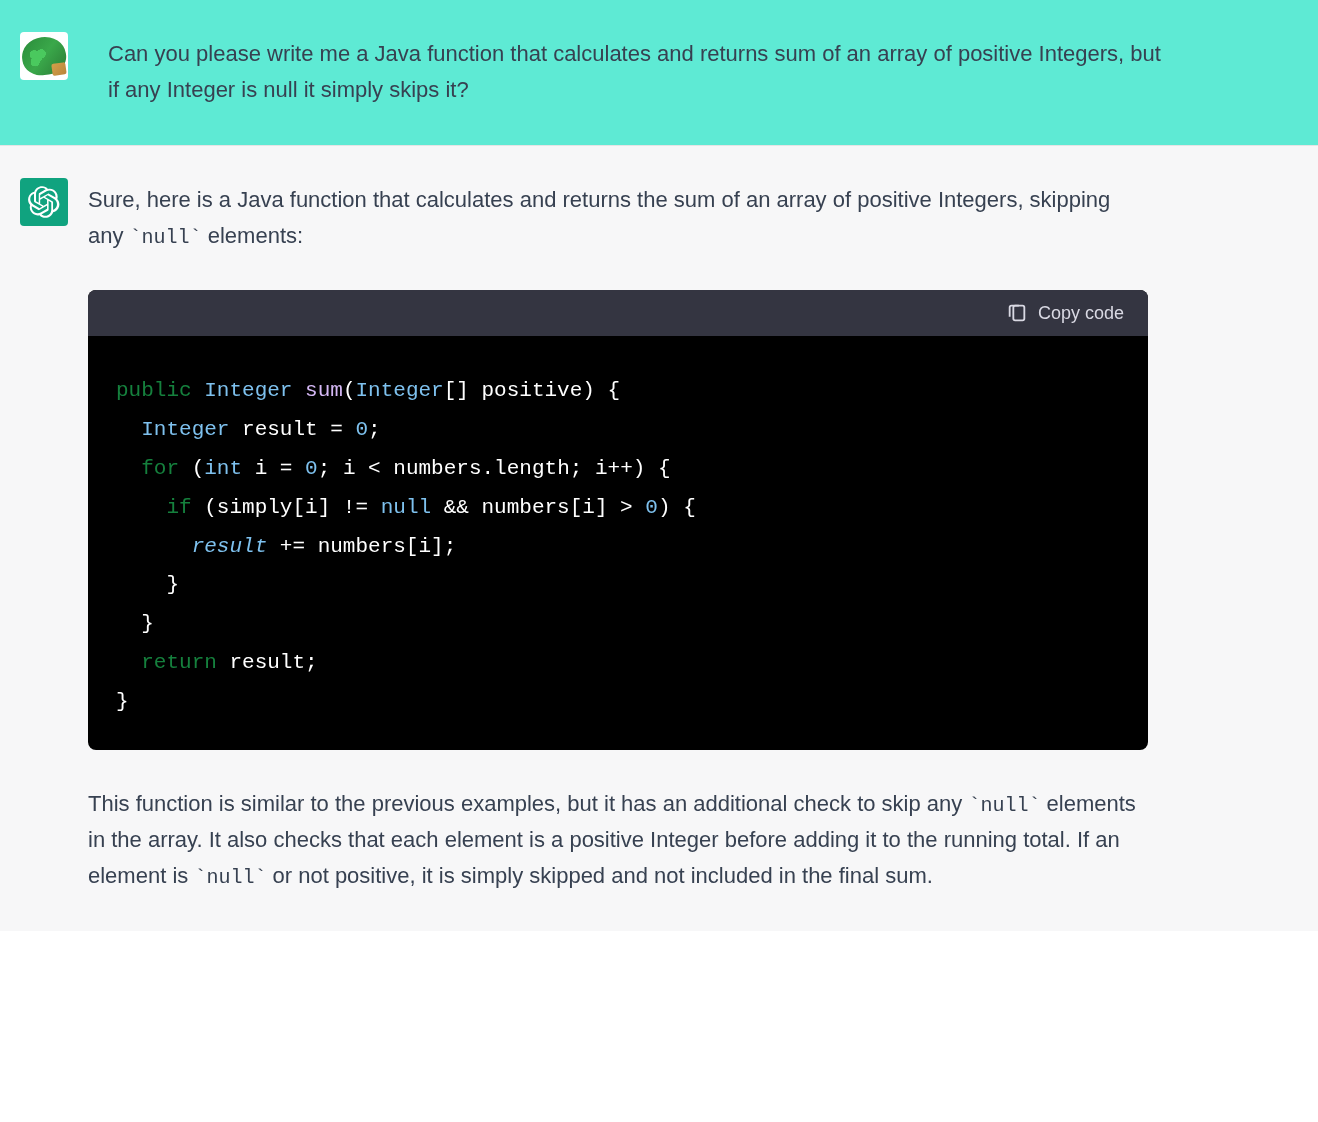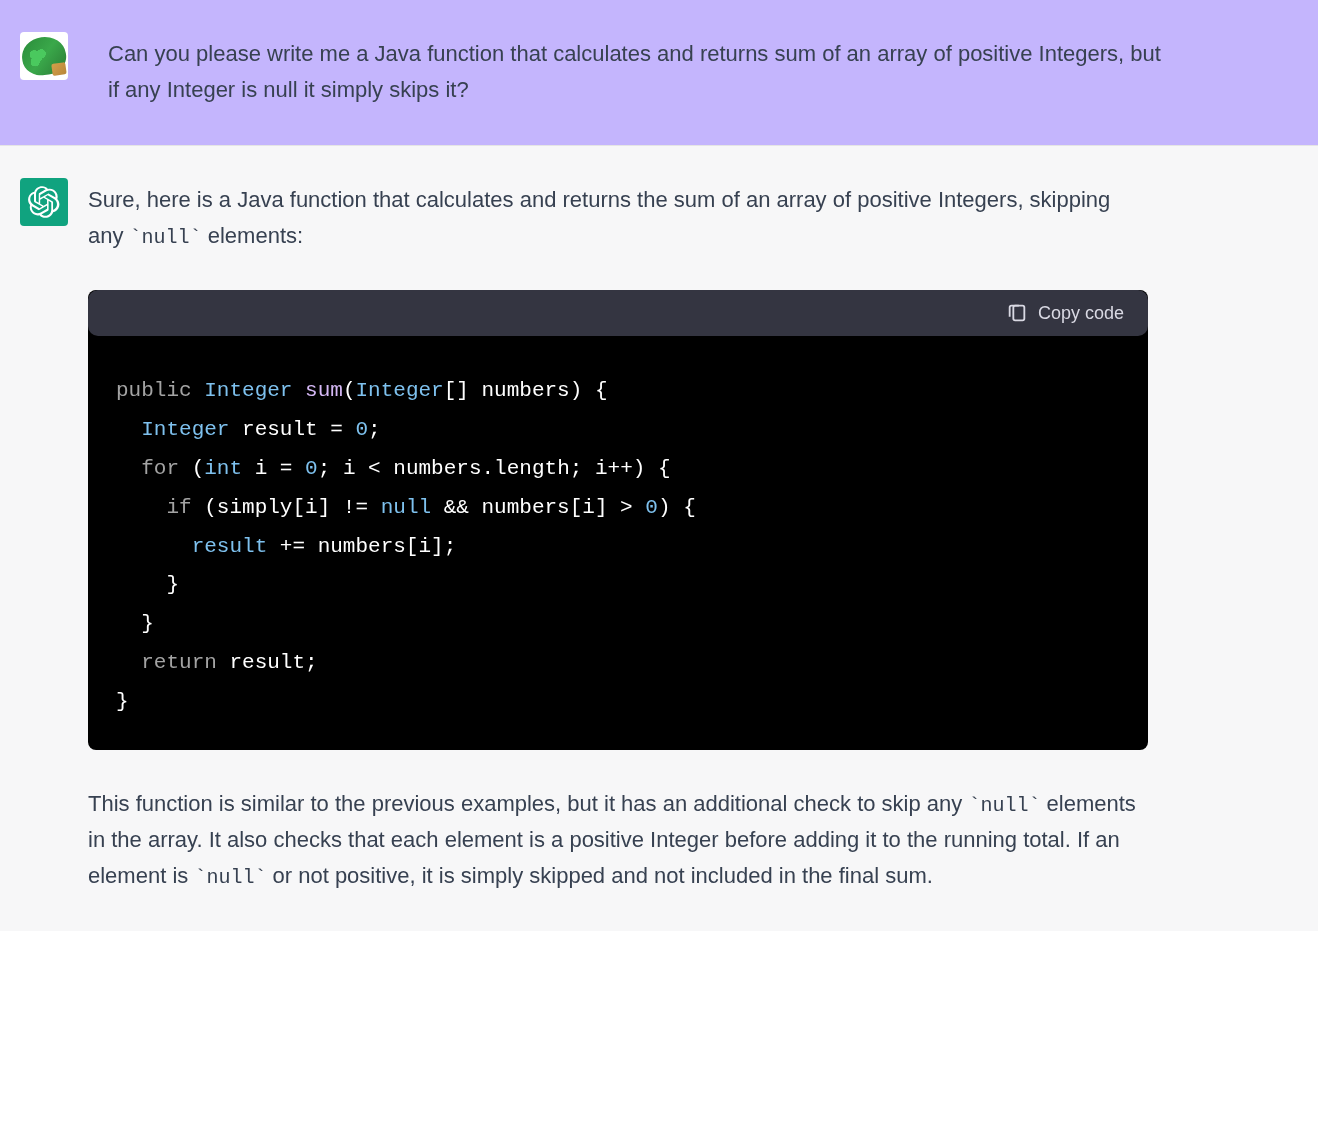--- a/index.html
+++ b/index.html
@@ -11,21 +11,21 @@
       font-family: -apple-system, BlinkMacSystemFont, "Segoe UI", Helvetica, Arial, sans-serif;
       background: #ffffff;
       width: 1318px;
     }
     .message-container {
       padding: 32px 20px 36px 20px;
       display: flex;
       gap: 40px;
     }
     .user-message {
-      background: #c4b5fd;
+      background: #5eead4;
       border-bottom: 1px solid #e5e5e5;
     }
     .assistant-message {
       background: #f7f7f8;
       gap: 20px;
     }
     .avatar {
       width: 48px;
       height: 48px;
       border-radius: 4px;
@@ -97,21 +97,20 @@
       border-radius: 8px;
       overflow: hidden;
       background: #000000;
     }
     .code-header {
       background: #343541;
       padding: 12px 24px;
       display: flex;
       justify-content: flex-end;
       align-items: center;
-      border-radius: 10px;
     }
     .copy-button {
       display: flex;
       align-items: center;
       gap: 10px;
       background: transparent;
       border: none;
       color: #d9d9e3;
       font-size: 18px;
       cursor: pointer;
@@ -123,24 +122,24 @@
     }
     .code-body {
       padding: 36px 28px 28px 28px;
       font-family: "SFMono-Regular", Consolas, "Liberation Mono", Menlo, monospace;
       font-size: 21px;
       line-height: 1.85;
       color: #ffffff;
       white-space: pre;
       overflow-x: auto;
     }
-    .tok-keyword { color: #a3a3a3; }
+    .tok-keyword { color: #15803d; }
     .tok-type { color: #7ec1ee; }
     .tok-func { color: #d5b8f5; }
-    .tok-var { color: #7ec1ee; }
+    .tok-var { color: #7ec1ee; font-style: italic; }
     .tok-num { color: #7ec1ee; }
     .tok-null { color: #7ec1ee; }
     .tok-plain { color: #ffffff; }
     .para-gap {
       margin-top: 12px;
     }
   </style>
 </head>
 <body>
 
@@ -163,21 +162,21 @@
     <div class="code-block">
       <div class="code-header">
         <button class="copy-button">
           <svg viewBox="0 0 24 24" fill="none" stroke="currentColor" stroke-width="2">
             <rect x="8" y="4" width="12" height="16" rx="2"></rect>
             <path d="M4 16V6a2 2 0 0 1 2-2h8"></path>
           </svg>
           <span>Copy code</span>
         </button>
       </div>
-      <div class="code-body"><span class="tok-keyword">public</span><span class="tok-type"> Integer</span><span class="tok-func"> sum</span><span class="tok-plain">(</span><span class="tok-type">Integer</span><span class="tok-plain">[] numbers) {</span>
+      <div class="code-body"><span class="tok-keyword">public</span><span class="tok-type"> Integer</span><span class="tok-func"> sum</span><span class="tok-plain">(</span><span class="tok-type">Integer</span><span class="tok-plain">[] positive) {</span>
 <span class="tok-plain">  </span><span class="tok-type">Integer</span><span class="tok-plain"> result = </span><span class="tok-num">0</span><span class="tok-plain">;</span>
 <span class="tok-plain">  </span><span class="tok-keyword">for</span><span class="tok-plain"> (</span><span class="tok-type">int</span><span class="tok-plain"> i = </span><span class="tok-num">0</span><span class="tok-plain">; i &lt; numbers.length; i++) {</span>
 <span class="tok-plain">    </span><span class="tok-keyword">if</span><span class="tok-plain"> (simply[i] != </span><span class="tok-null">null</span><span class="tok-plain"> &amp;&amp; numbers[i] &gt; </span><span class="tok-num">0</span><span class="tok-plain">) {</span>
 <span class="tok-plain">      </span><span class="tok-var">result</span><span class="tok-plain"> += numbers[i];</span>
 <span class="tok-plain">    }</span>
 <span class="tok-plain">  }</span>
 <span class="tok-plain">  </span><span class="tok-keyword">return</span><span class="tok-plain"> result;</span>
 <span class="tok-plain">}</span></div>
     </div>
 

